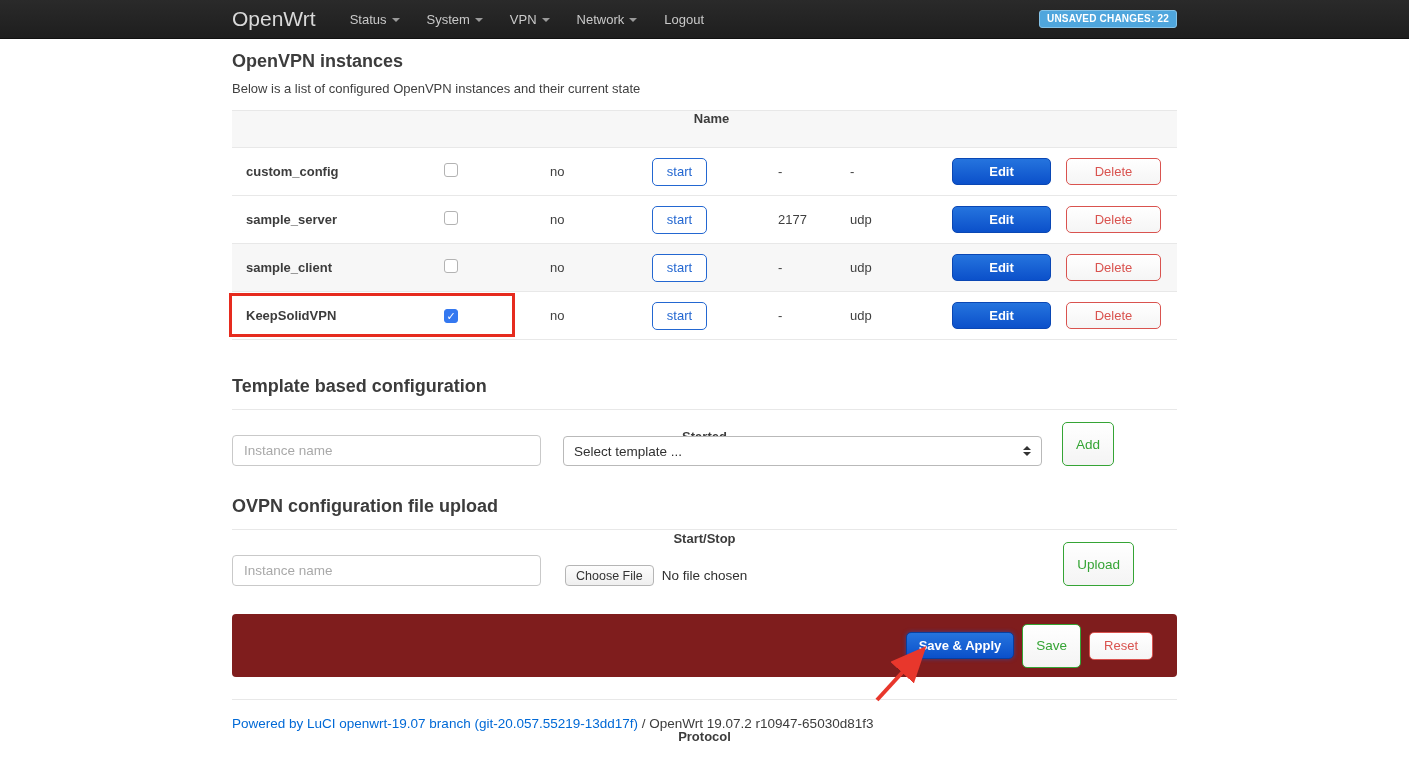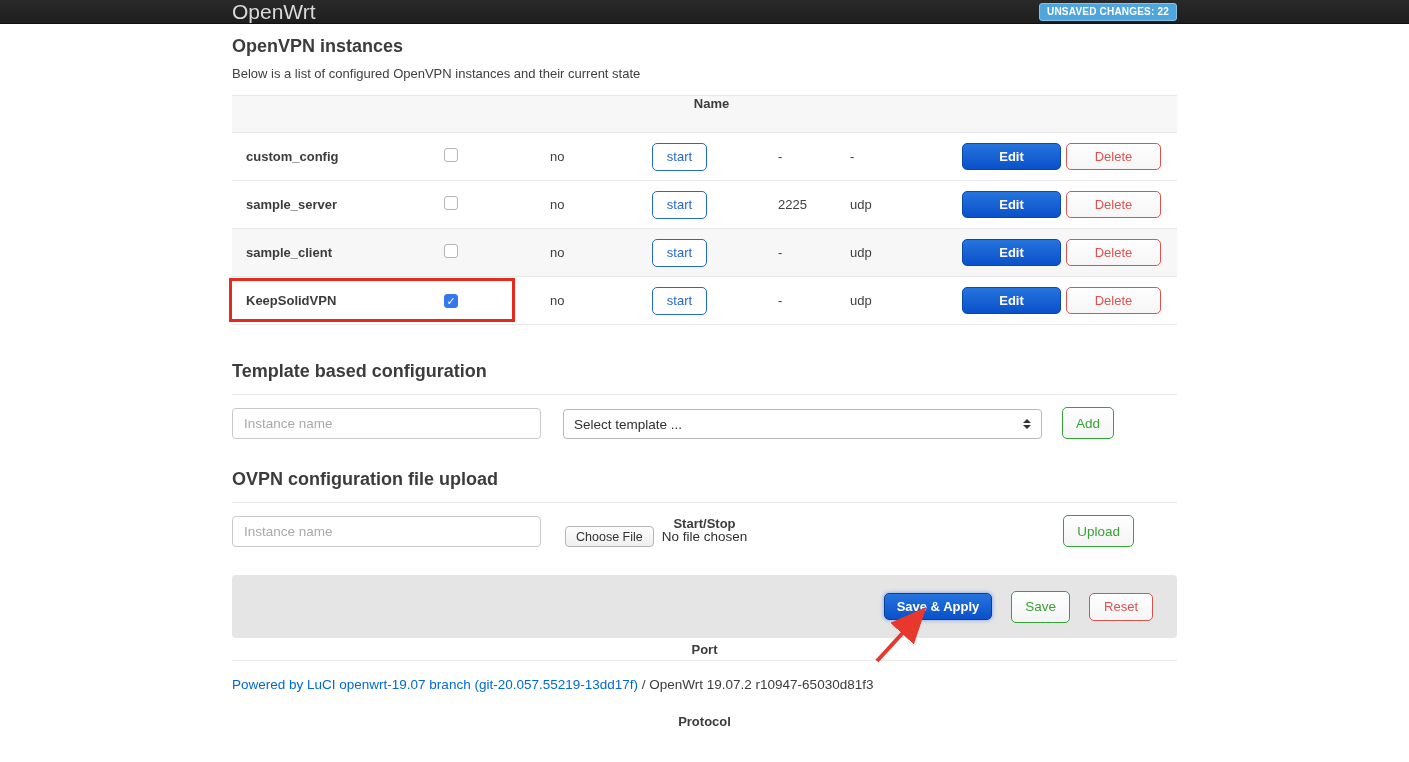--- a/index.html
+++ b/index.html
@@ -6,21 +6,21 @@
   html,body { background:#fff; }
   body {
     width:1409px; height:762px; overflow:hidden;
     font-family:"Liberation Sans","DejaVu Sans",sans-serif;
     color:#404040; font-size:13px;
   }
   .container { width:945px; margin:0 auto; }
 
   
   .navbar {
-    height:24px; background:linear-gradient(180deg,#2a2a2a,#1e1e1e);
+    height:39px; background:linear-gradient(180deg,#2a2a2a,#1e1e1e);
     border-bottom:1px solid #111;
   }
   .navbar .container { display:flex; align-items:center; height:100%; }
   .brand { color:#d9d9d9; font-size:21px; margin-right:34px; cursor:pointer; }
   .nav-items { display:flex; align-items:center; gap:27px; }
   .nav-item { color:#c9c9c9; font-size:13px; cursor:pointer; display:flex; align-items:center; gap:5px; }
   .caret { width:0; height:0; border-left:4px solid transparent; border-right:4px solid transparent; border-top:4px solid #9a9a9a; display:inline-block; margin-top:2px; }
   .badge {
     margin-left:auto; background:#4fa6dd; border:1px solid #85c3e8; color:#fff;
     font-size:10px; font-weight:bold; padding:2px 7px 3px; border-radius:3px; letter-spacing:.2px;
@@ -36,21 +36,21 @@
   .tbl { margin-top:14px; border-bottom:1px solid #e8e8e8; }
   .tbl-row { display:flex; align-items:center; height:48px; border-top:1px solid #e8e8e8; position:relative; background:#fff; }
   .tbl-row.alt { background:#f7f7f7; }
   .tbl-header { display:flex; align-items:center; height:37px; background:#f7f7f7; border-top:1px solid #e8e8e8; font-weight:bold; color:#3c3c3c;flex-direction:column; }
   .col-name { flex:0 0 212px; padding-left:14px; }
   .col-enabled { flex:0 0 106px; }
   .col-started { flex:0 0 102px; }
   .col-startstop { flex:0 0 126px; }
   .col-port { flex:0 0 72px; }
   .col-protocol { flex:0 0 100px; }
-  .col-actions { flex:1; display:flex; justify-content:flex-end; gap:5px; padding-right:16px; }
+  .col-actions { flex:1; display:flex; justify-content:flex-end; gap:15px; padding-right:16px; }
   .tbl-row .col-name { font-weight:bold; color:#3c3c3c; }
 
   .checkbox {
     width:14px; height:14px; border:1px solid #b3b3b3; border-radius:3px; background:#fff;
     display:inline-flex; align-items:center; justify-content:center; cursor:pointer;
   }
   .checkbox[data-checked="true"] { background:#3478f0; border-color:#3478f0; }
   .checkbox[data-checked="true"]::after { content:"✓"; color:#fff; font-size:11px; font-weight:bold; line-height:1; }
 
   .btn { display:inline-flex; align-items:center; justify-content:center; border-radius:5px; cursor:pointer; font-family:inherit; }
@@ -60,21 +60,21 @@
   .btn-edit {
     width:99px; height:27px; background:linear-gradient(180deg,#2574de,#0b50ca);
     border:1px solid #0a47b4; color:#fff; font-size:13px; font-weight:600;
   }
   .btn-delete, .btn-reset {
     width:95px; height:27px; background:linear-gradient(180deg,#fff,#f5f5f5);
     border:1px solid #d9534f; color:#d9534f; font-size:13px;
   }
   .btn-green {
     background:linear-gradient(180deg,#fff,#f4f4f4); border:1px solid #35a435; color:#35a435;
-    font-size:13.5px; height:32px; padding:0 13px;
+    font-size:13.5px; height:44px; padding:0 13px;
   }
   .btn-save-apply {
     background:linear-gradient(180deg,#2574de,#0b50ca); border:1px solid #083e9e; color:#fff;
     font-size:13px; font-weight:600; height:27px; padding:0 12px;
     box-shadow:0 0 4px rgba(20,90,220,.55);
   }
   .btn-reset { width:auto; padding:0 14px; height:28px; }
 
   .highlight-box {
     position:absolute; left:-3px; top:1px; width:286px; height:44px;
@@ -100,37 +100,58 @@
   .upload-btn-wrap { margin-left:auto; margin-right:43px; }
   .file-area { margin-left:24px; display:flex; align-items:center; gap:8px; }
   .choose-file {
     border:1px solid #b5b5b5; border-radius:4px; background:linear-gradient(180deg,#fdfdfd,#efefef);
     font-size:12.5px; color:#333; padding:2px 10px; height:21px; display:inline-flex; align-items:center; cursor:pointer;
   }
   .no-file { font-size:13.5px; color:#303030; }
 
   
   .action-band {
-    margin-top:28px; background:#e5e5e5; border-radius:4px; height:63px;
-    display:flex; align-items:center; justify-content:flex-end; gap:19px; padding-right:24px;
+    margin-top:28px; background:#7f1d1d; border-radius:4px; height:63px;
+    display:flex; align-items:center; justify-content:flex-end; gap:8px; padding-right:24px;
     position:relative;
   }
   .arrow-svg { position:absolute; left:635px; top:28px; overflow:visible; pointer-events:none; }
 
   
   hr.footer-rule { border:none; border-top:1px solid #e8e8e8; margin-top:22px; }
   .footer { margin-top:16px; font-size:13.5px; color:#3c3c3c; }
   .footer a { color:#0069d6; text-decoration:none; cursor:pointer; }
 </style>
 </head>
 <body>
 
 <div class="navbar">
   <div class="container">
     <span class="brand">OpenWrt</span>
+    <div class="nav-items">
+      <span class="nav-item">
+        <span>Status</span>
+        <span class="caret"></span>
+      </span>
+      <span class="nav-item">
+        <span>System</span>
+        <span class="caret"></span>
+      </span>
+      <span class="nav-item">
+        <span>VPN</span>
+        <span class="caret"></span>
+      </span>
+      <span class="nav-item">
+        <span>Network</span>
+        <span class="caret"></span>
+      </span>
+      <span class="nav-item">
+        <span>Logout</span>
+      </span>
+    </div>
     <span class="badge">UNSAVED CHANGES: 22</span>
   </div>
 </div>
 
 <div class="container">
 
   <h2 class="section-heading">OpenVPN instances</h2>
   <p class="section-desc">Below is a list of configured OpenVPN instances and their current state</p>
 
   <div class="tbl">
@@ -155,21 +176,21 @@
         <button class="btn btn-edit">Edit</button>
         <button class="btn btn-delete">Delete</button>
       </span>
     </div>
 
     <div class="tbl-row">
       <span class="col-name">sample_server</span>
       <span class="col-enabled"><span class="checkbox" data-checked="false"></span></span>
       <span class="col-started">no</span>
       <span class="col-startstop"><button class="btn btn-start">start</button></span>
-      <span class="col-port">2225</span>
+      <span class="col-port">2177</span>
       <span class="col-protocol">udp</span>
       <span class="col-actions">
         <button class="btn btn-edit">Edit</button>
         <button class="btn btn-delete">Delete</button>
       </span>
     </div>
 
     <div class="tbl-row alt">
       <span class="col-name">sample_client</span>
       <span class="col-enabled"><span class="checkbox" data-checked="false"></span></span>

